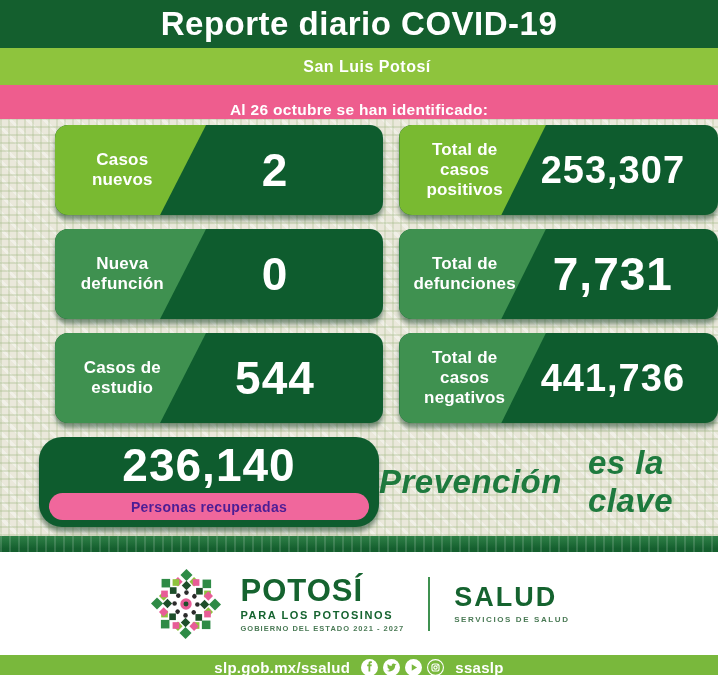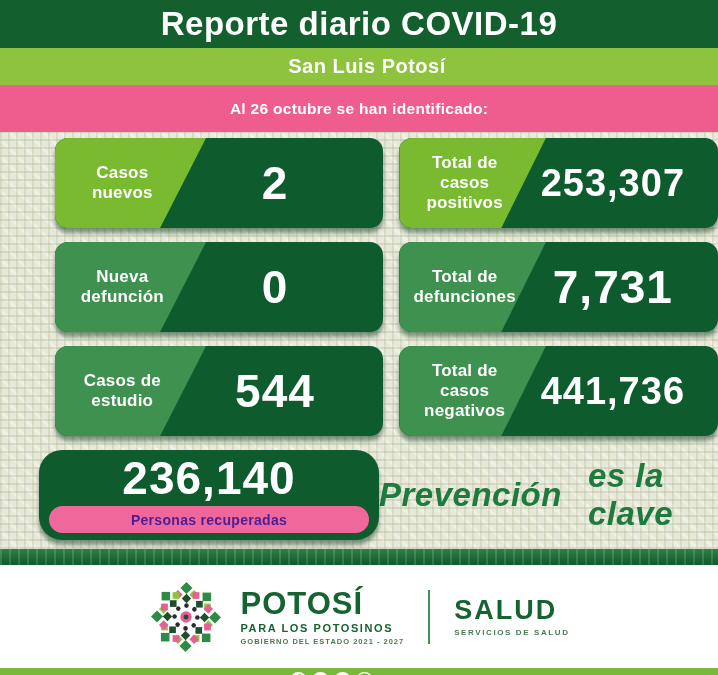--- a/index.html
+++ b/index.html
@@ -5,22 +5,22 @@
   html,body{margin:0;padding:0;background:#fff;}
   .poster{
     position:relative;width:718px;height:675px;overflow:hidden;
     font-family:"Liberation Sans", sans-serif;
     -webkit-font-smoothing:antialiased;
   }
   
   .hdr{height:48px;background:var(--header-green,#145f2e);display:flex;align-items:center;justify-content:center;}
   .hdr-title{color:#fff;font-size:33px;font-weight:800;letter-spacing:.5px;}
   .subhdr{height:37px;background:var(--sub-green,#8ec43d);display:flex;align-items:center;justify-content:center;}
-  .subhdr-title{color:#fff;font-size:20px;font-weight:800;letter-spacing:.5px;margin-left:16px;}
-  .pinkbar{height:47px;background:var(--pink,#ee5d8e);display:flex;align-items:center;justify-content:center;}
+  .subhdr-title{color:#fff;font-size:16px;font-weight:800;letter-spacing:.5px;margin-left:16px;}
+  .pinkbar{height:34px;background:var(--pink,#ee5d8e);display:flex;align-items:flex-end;justify-content:center;}
   .pinkbar-text{color:#fff;font-size:15.5px;font-weight:600;letter-spacing:.3px;}
   
   .pattern{
     height:417px;box-sizing:border-box;padding-top:6px;
     background-color:var(--pattern-base,#eae8db);
     background-image:
       repeating-linear-gradient(0deg, rgba(163,186,135,.32) 0 2px, rgba(163,186,135,0) 2px 8px),
       repeating-linear-gradient(90deg, rgba(163,186,135,.28) 0 2px, rgba(163,186,135,0) 2px 8px),
       repeating-linear-gradient(45deg, rgba(255,255,255,.35) 0 3px, rgba(255,255,255,0) 3px 12px);
     display:flex;flex-direction:column;gap:14px;padding-left:35px;
@@ -189,20 +189,21 @@
       <div class="brand-gov">GOBIERNO DEL ESTADO 2021 - 2027</div>
     </div>
     <div class="divider"></div>
     <div class="salud-block">
       <div class="salud-name">SALUD</div>
       <div class="salud-sub">SERVICIOS DE SALUD</div>
     </div>
   </div>
 
   <div class="bottombar">
+    <span class="bb-text">slp.gob.mx/ssalud</span>
     <span class="bb-icons">
       <svg width="17" height="17" viewBox="0 0 24 24">
         <circle cx="12" cy="12" r="12" fill="#fff"></circle>
         <path transform="translate(5 4) scale(0.62)" fill="#79b83c" d="M13 10h3l.5-4H13V4.5C13 3.3 13.4 2.5 15 2.5h1.7V-1C16.2-1 15-1.2 13.6-1.2 10.6-1.2 9 0.7 9 4v2H6v4h3v12h4V10z"></path>
       </svg>
       <svg width="17" height="17" viewBox="0 0 24 24">
         <circle cx="12" cy="12" r="12" fill="#fff"></circle>
         <path transform="translate(4.6 4.8) scale(0.62)" fill="#79b83c" d="M23.44 4.83c-.8.37-1.66.62-2.56.73a4.47 4.47 0 0 0 1.96-2.47c-.86.51-1.82.88-2.84 1.08a4.48 4.48 0 0 0-7.63 4.08 12.7 12.7 0 0 1-9.22-4.67 4.48 4.48 0 0 0 1.39 5.98c-.74-.02-1.43-.23-2.03-.56v.06a4.48 4.48 0 0 0 3.59 4.39c-.65.18-1.34.2-2.02.08a4.48 4.48 0 0 0 4.18 3.11A8.98 8.98 0 0 1 .56 18.5a12.67 12.67 0 0 0 6.86 2.01c8.23 0 12.73-6.82 12.73-12.73l-.01-.58a9.1 9.1 0 0 0 2.3-2.37z"></path>
       </svg>
       <svg width="17" height="17" viewBox="0 0 24 24">

